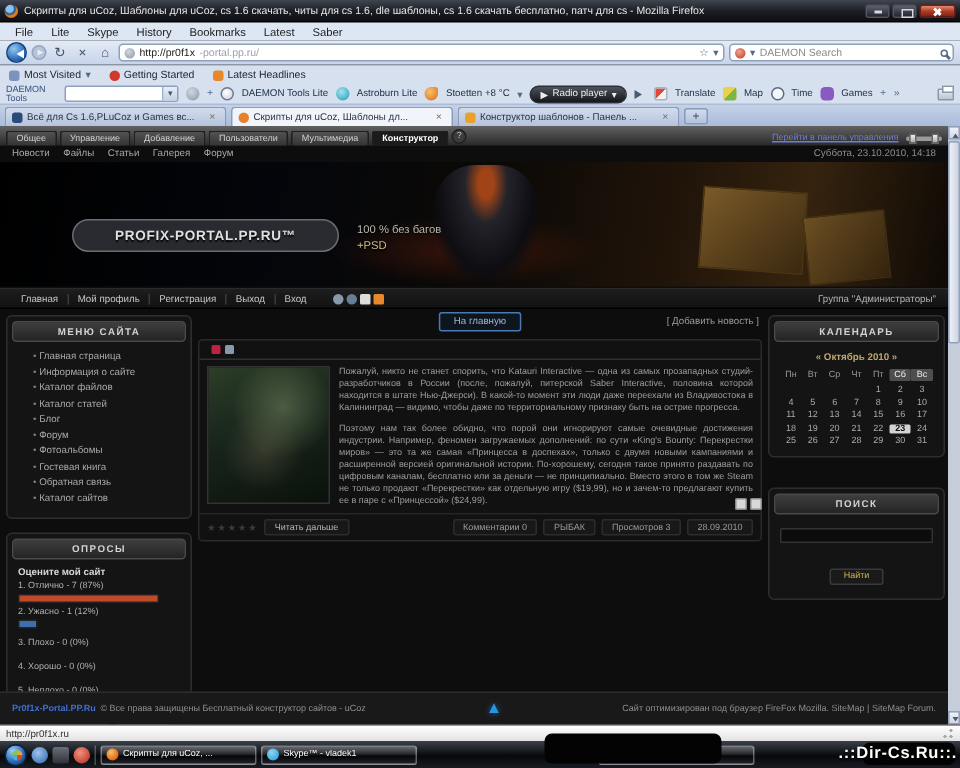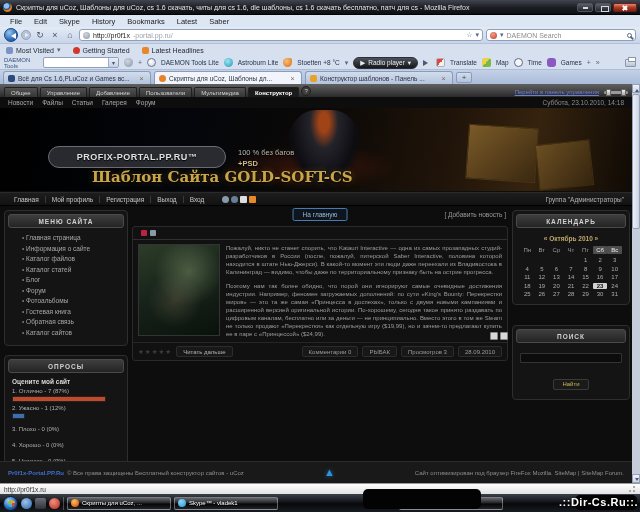--- a/index.html
+++ b/index.html
@@ -95,21 +95,21 @@
 #sitetop .date{margin-left:auto;color:#8d8d8d}
 
 #banner{position:absolute;left:0;top:24px;width:632px;height:83px;overflow:hidden;background:linear-gradient(100deg,#000 0%,#04060b 30%,#0c0906 52%,#22150a 72%,#35230e 84%,#0f0a05 100%)}
 .crate{position:absolute;background:linear-gradient(135deg,#7a5a28,#3a2810);border:1px solid #4a3514}
 .crate.c1{right:95px;top:18px;width:70px;height:55px;transform:rotate(4deg)}
 .crate.c2{right:40px;top:34px;width:55px;height:46px;transform:rotate(-6deg);opacity:.8}
 .soldier{position:absolute;left:288px;top:2px;width:72px;height:78px;background:radial-gradient(ellipse at 50% 16%,#a04418 0 10%,#23232a 28%,#0d0d12 62%,transparent 78%);border-radius:40%}
 .redglow{position:absolute;left:220px;top:36px;width:180px;height:46px;background:radial-gradient(ellipse,rgba(140,40,16,.35),transparent 70%)}
 .logo-pill{position:absolute;left:48px;top:38px;width:178px;height:22px;background:rgba(52,54,60,.78);border:1px solid #6a6d74;border-radius:11px;display:flex;align-items:center;justify-content:center;font-size:9px;font-weight:bold;letter-spacing:.5px;color:#e0e0e0;text-shadow:0 1px 1px #000}
 .tagline{position:absolute;left:238px;top:40px;font-size:7.5px;color:#b8b8ae;text-shadow:0 1px 1px #000}
-.tagline .psd{display:block;color:#cdbb86;font-weight:bold;margin-top:2px}
+.tagline .psd{display:block;color:#cdbb86;font-weight:normal;margin-top:2px}
 .banner-title{position:absolute;left:92px;top:60px;font-family:"DejaVu Serif",serif;font-size:15px;font-weight:bold;color:#c9a54a;text-shadow:0 1px 2px #000,0 0 7px rgba(210,160,60,.35);white-space:nowrap}
 
 #sitenav{position:absolute;left:0;top:108px;width:632px;height:14px;display:flex;align-items:center;padding:0 8px;font-size:6.5px;color:#c6c6c6;background:linear-gradient(#1d1d1d,#121212);border-top:1px solid #2a2a2a;border-bottom:1px solid #000}
 .snav{padding:0 6px}
 .snav + .snav{border-left:1px solid #3a3a3a}
 .mini-icons{display:flex;gap:2px;margin-left:12px}
 .mini-icons i{width:7px;height:7px;display:block;border-radius:50%}
 .mini-icons .m1{background:#8899aa}.mini-icons .m2{background:#667f96}
 .mini-icons .m3{background:#ddd;border-radius:1px}.mini-icons .m4{background:#e8882a;border-radius:1px}
 .group{margin-left:auto;color:#b2b2b2}
@@ -202,21 +202,21 @@
   <span class="t">Скрипты для uCoz, Шаблоны для uCoz, cs 1.6 скачать, читы для cs 1.6, dle шаблоны, cs 1.6 скачать бесплатно, патч для cs - Mozilla Firefox</span>
   <span class="winbtns">
     <span class="winbtn min"></span>
     <span class="winbtn max"></span>
     <span class="winbtn close"></span>
   </span>
 </div>
 
 <div id="menubar">
   <span class="mi">File</span>
-  <span class="mi">Edit</span>
+  <span class="mi">Lite</span>
   <span class="mi">Skype</span>
   <span class="mi">History</span>
   <span class="mi">Bookmarks</span>
   <span class="mi">Latest</span>
   <span class="mi">Saber</span>
 </div>
 
 <div id="navbar">
   <span class="backbtn"></span>
   <span class="fwdbtn"></span>
@@ -340,21 +340,20 @@
   <div id="banner">
     <span class="crate c1"></span>
     <span class="crate c2"></span>
     <span class="redglow"></span>
     <span class="soldier"></span>
     <span class="logo-pill">PROFIX-PORTAL.PP.RU™</span>
     <span class="tagline">
       <span>100 % без багов</span>
       <span class="psd">+PSD</span>
     </span>
-    <span class="banner-title">Шаблон Сайта GOLD-SOFT-CS</span>
   </div>
 
   <div id="sitenav">
     <span class="snav">Главная</span>
     <span class="snav">Мой профиль</span>
     <span class="snav">Регистрация</span>
     <span class="snav">Выход</span>
     <span class="snav">Вход</span>
     <span class="mini-icons">
       <i class="m1"></i>

